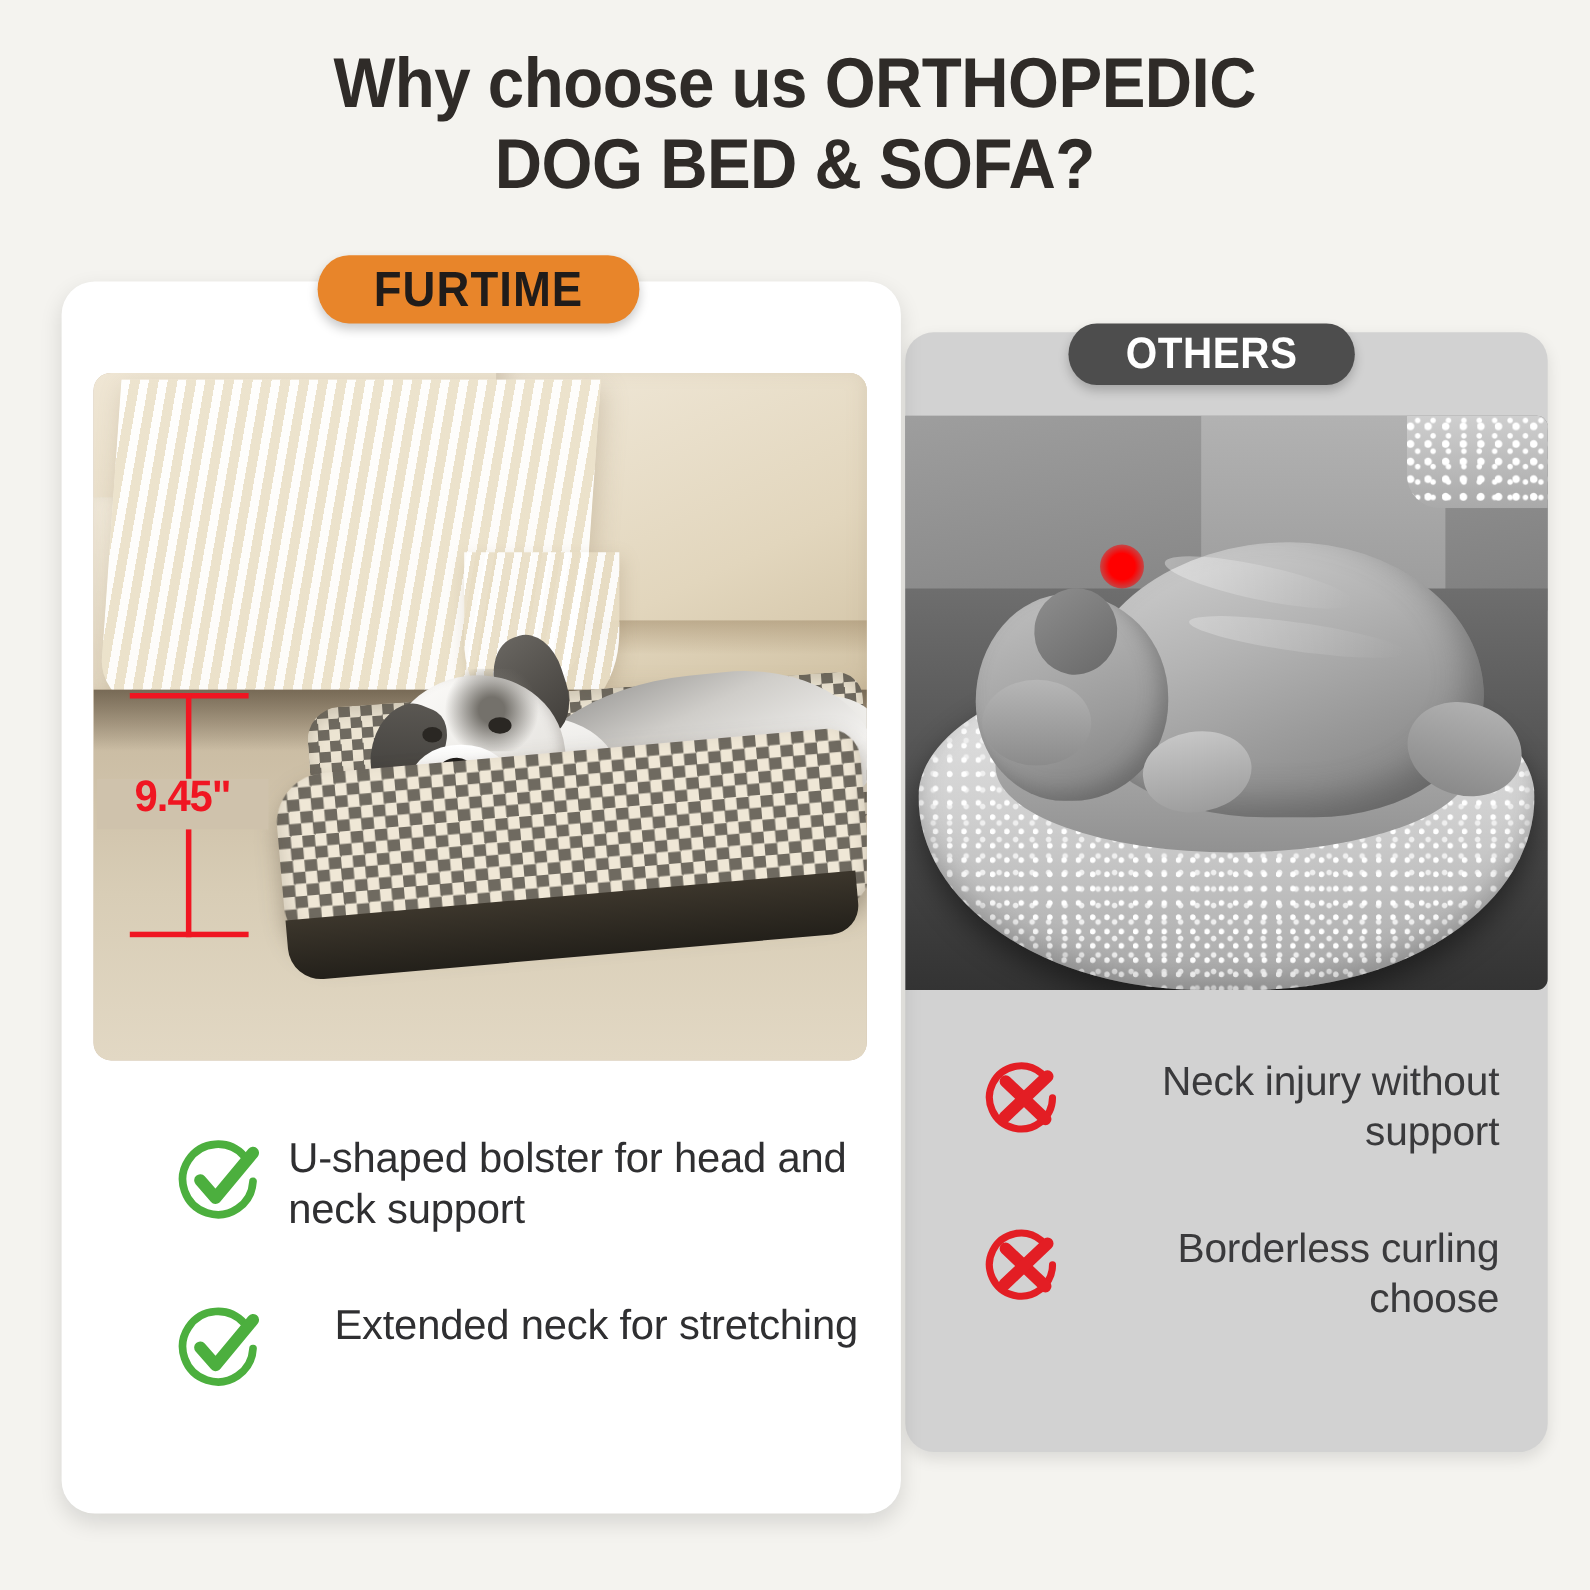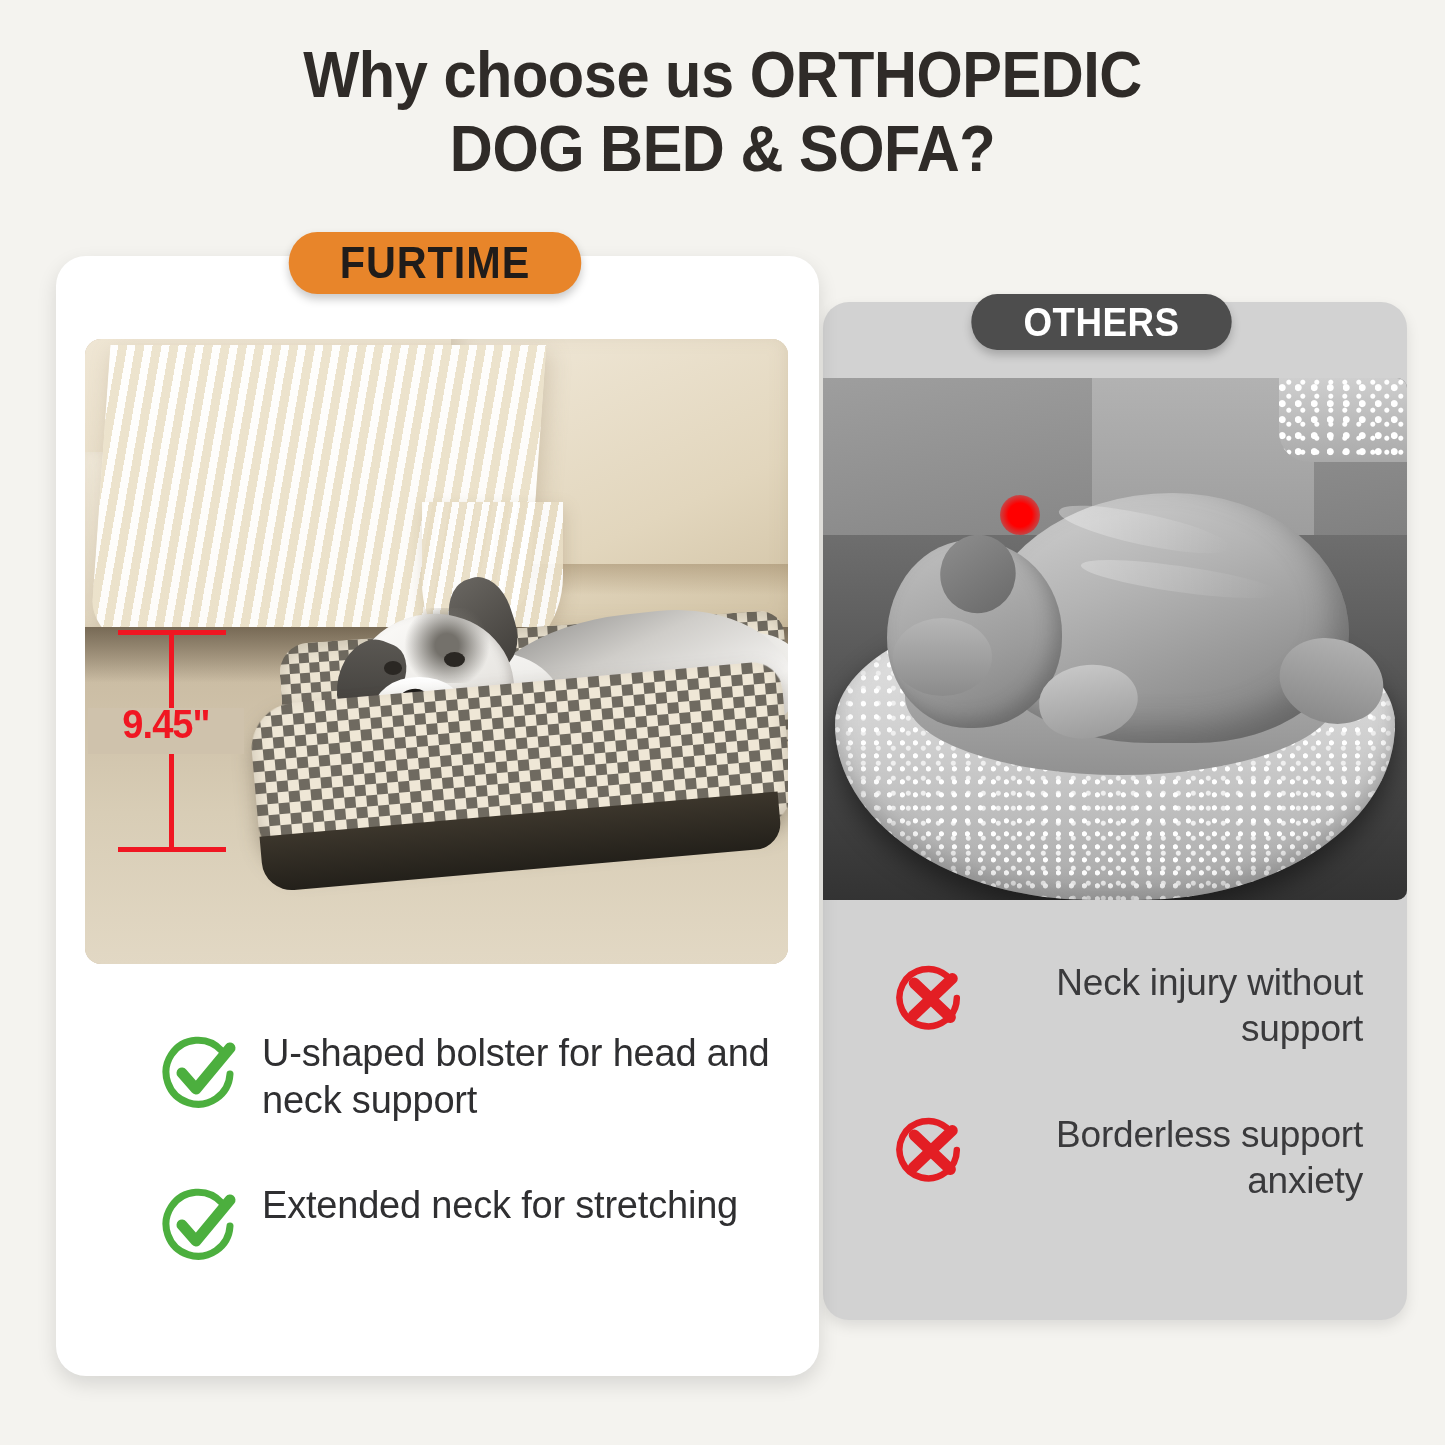--- a/index.html
+++ b/index.html
@@ -247,21 +247,21 @@
     background: radial-gradient(circle, #ff0000 42%, rgba(255,0,0,.55) 68%, rgba(255,0,0,0) 100%);
     z-index: 5;
   }
 
   
   .feature-list { position: absolute; z-index: 7; }
   #list-furtime { left: 160px; top: 1030px; width: 620px; }
   #list-others  { left: 893px; top: 960px; width: 470px; text-align: right; }
 
   .feature { display: flex; align-items: flex-start; }
-  #list-furtime .feature { margin-bottom: 58px; }
+  #list-furtime .feature { margin-bottom: 58px; justify-content: space-between; }
   #list-others .feature { margin-bottom: 60px; }
 
   .ficon { flex: 0 0 auto; }
   #list-furtime .ficon { width: 80px; height: 80px; margin-right: 22px; margin-top: 2px; }
   #list-others  .ficon { width: 74px; height: 74px; margin-right: 22px; margin-top: 0px; }
 
   .ftext {
     color: #2f2f31;
     font-size: 38px;
     line-height: 47px;
@@ -380,18 +380,18 @@
     </div>
 
     <div class="feature">
       <span class="ficon">
         <svg viewBox="0 0 80 80" width="74" height="74" aria-hidden="true">
           <path d="M58 17 A31 31 0 1 0 69 41" fill="none" stroke="#E31E24" stroke-width="7" stroke-linecap="round"></path>
           <path d="M23 25 L62 62" fill="none" stroke="#E31E24" stroke-width="12" stroke-linecap="round"></path>
           <path d="M64 20 L22 60" fill="none" stroke="#E31E24" stroke-width="12" stroke-linecap="round"></path>
         </svg>
       </span>
-      <span class="ftext">Borderless support anxiety</span>
+      <span class="ftext">Borderless curling choose</span>
     </div>
 
   </div>
 
 </div>
 
 </body></html>

